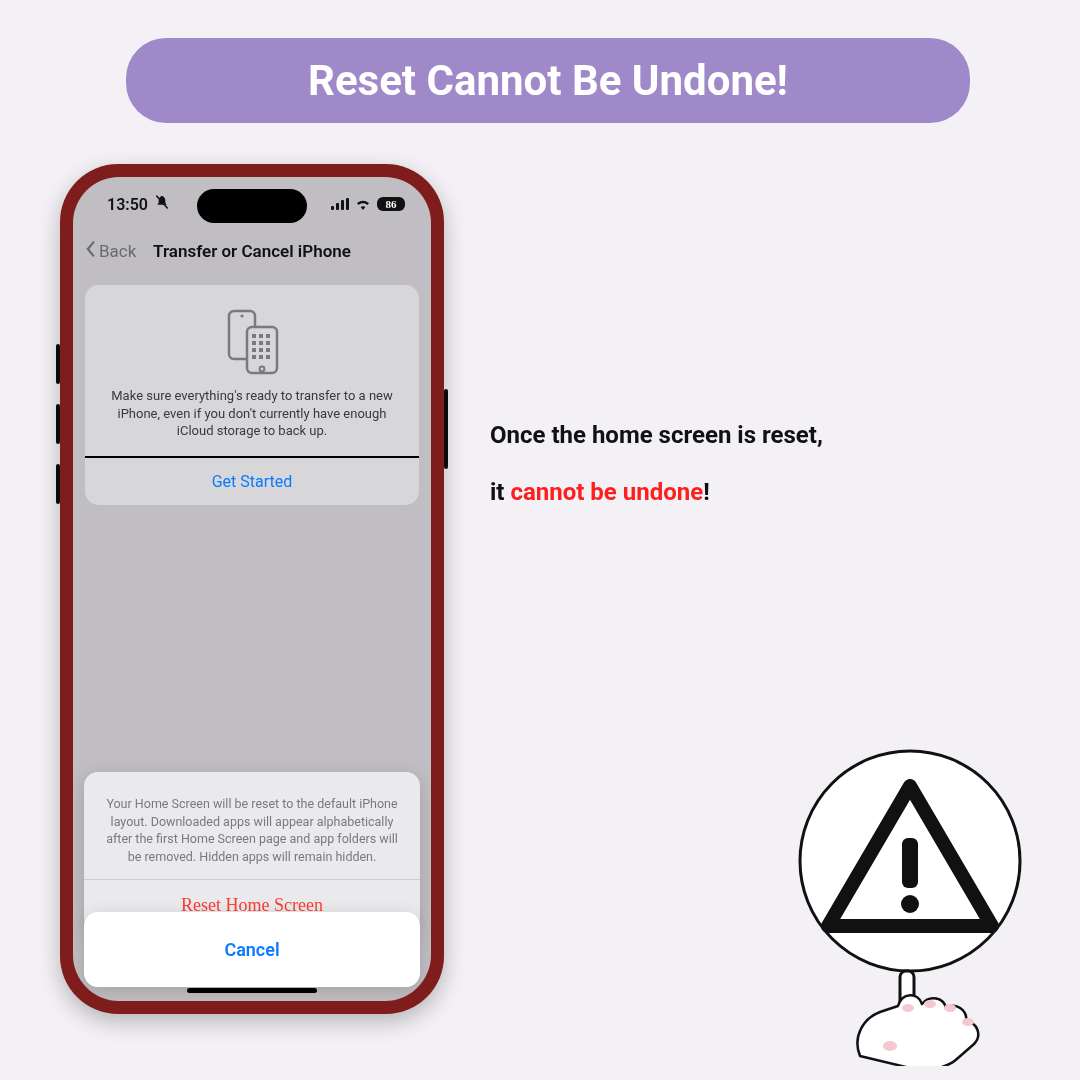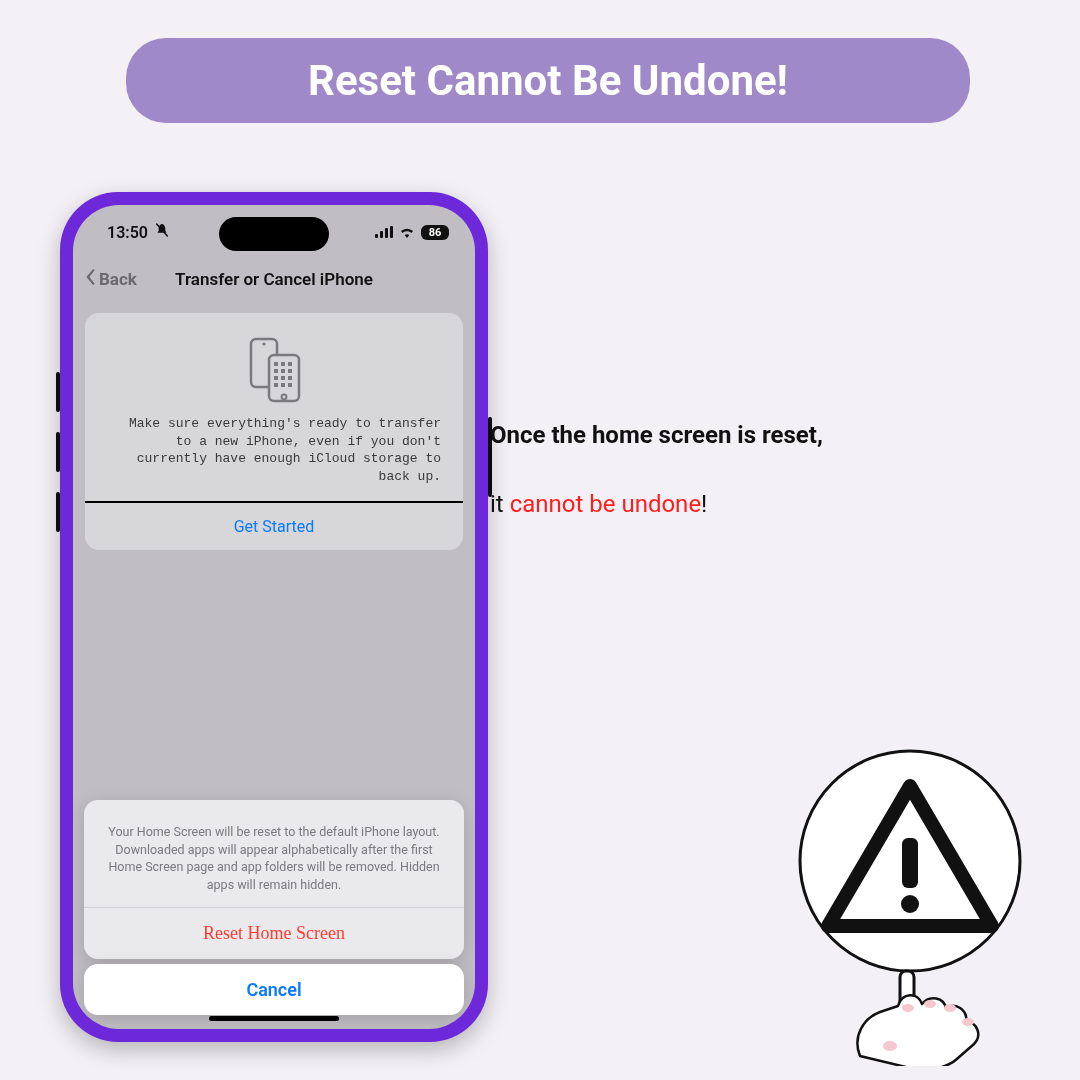--- a/index.html
+++ b/index.html
@@ -20,25 +20,25 @@
     border-radius: 40px;
     padding: 18px 0;
     text-align: center;
     color: #fff;
     font-size: 42px;
     font-weight: 700;
   }
   
   .phone {
     position: absolute;
-    top: 192px;
+    top: 164px;
     left: 60px;
-    width: 428px;
+    width: 384px;
     height: 850px;
-    background: #6d28d9;
+    background: #7f1d1d;
     border-radius: 58px;
     padding: 13px;
     box-shadow: 0 8px 22px rgba(0,0,0,.25);
   }
   .phone::before, .phone::after { content:""; position:absolute; background:#0b0b0f; border-radius:3px; }
   .phone::before {  left:-4px; top:180px; width:4px; height:40px; box-shadow:0 60px 0 #0b0b0f,0 120px 0 #0b0b0f; }
   .phone::after { right:-4px; top:225px; width:4px; height:80px; }
   .screen-outer {
     width:100%; height:100%;
     background:#c0bec2;            
@@ -58,57 +58,57 @@
     height:54px; display:flex; align-items:center; justify-content:space-between;
     padding:0 26px 0 34px; font-size:16px; font-weight:600; color:#111;
   }
   .status .right { display:flex; align-items:center; gap:6px; }
   .sig { display:flex; gap:2px; align-items:flex-end; height:12px; }
   .sig i { width:3px; background:#111; display:block; border-radius:1px; }
   .sig i:nth-child(1){height:4px} .sig i:nth-child(2){height:7px} .sig i:nth-child(3){height:10px} .sig i:nth-child(4){height:12px}
   .batt {
     display:inline-flex; align-items:center; justify-content:center;
     background:#111; color:#fff; font-size:11px; font-weight:700;
-    padding:1px 5px; border-radius:6px; min-width:28px;
+    padding:1px 5px; border-radius:6px; min-width:28px;font-family:Liberation Serif, serif;
   }
   .nav {
     display:flex; align-items:center; justify-content:center;
     position:relative; height:40px; color:#111; font-weight:600; font-size:17px;
   }
   .nav .back {
     position:absolute; left:10px; display:flex; align-items:center; gap:2px;
-    color:#6a6a6e; font-weight:700;
+    color:#6a6a6e; font-weight:400;
   }
   .card {
     margin:14px 12px 0; background:#d7d6d9; border-radius:14px; overflow:hidden;
   }
   .card .ico { text-align:center; padding:22px 0 6px; }
   .card h4 { text-align:center; font-size:17px; font-weight:600; color:#222; margin:6px 20px 8px; }
-  .card p  { text-align:right; font-size:13px; line-height:1.35; color:#3a3a3c; margin:0 22px 16px;font-family:Liberation Mono, monospace; }
+  .card p  { text-align:center; font-size:13px; line-height:1.35; color:#3a3a3c; margin:0 22px 16px; }
   .card .gs { border-top:2px solid #000000; text-align:center; padding:14px 0; color:#0a7aff; font-size:16px; }
   
   .sheet {
     position:absolute; left:11px; right:11px; border-radius:14px; overflow:hidden;
     background:rgba(235,235,238,.96); backdrop-filter:blur(6px);
     box-shadow:0 4px 18px rgba(0,0,0,.15);
   }
   .sheet.primary { bottom:70px; }
   .sheet .msg { font-size:12.5px; color:#7a7a7e; text-align:center; padding:23px 18px 14px; line-height:1.4; }
   .sheet .danger {
     border-top:1px solid #d0cfd3; text-align:center; padding:15px 0;
     color:#ff3b30; font-size:18px;font-family:Liberation Serif, serif;
   }
   .sheet.cancel { bottom:14px; background:#fff; }
-  .sheet.cancel .btn { text-align:center; padding:15px 0; color:#0a7aff; font-size:18px; font-weight:600; }
+  .sheet.cancel .btn { text-align:center; padding:27px 0; color:#0a7aff; font-size:18px; font-weight:600; }
   
   .copy {
     position:absolute; top:420px; left:490px; right:30px;
     font-size:24px; font-weight:700; color:#111; line-height:1.3;
   }
-  .copy .line2 { margin-top:38px; font-weight:400; }
+  .copy .line2 { margin-top:26px; font-weight:700; }
   .copy .line2 .pre { color:#111; }
   .copy .line2 .red { color:#ff1e1e; }
   
   .sign {
     position:absolute; right:40px; bottom:14px; width:300px; height:320px;
   }
 </style>
 </head>
 <body>
 

